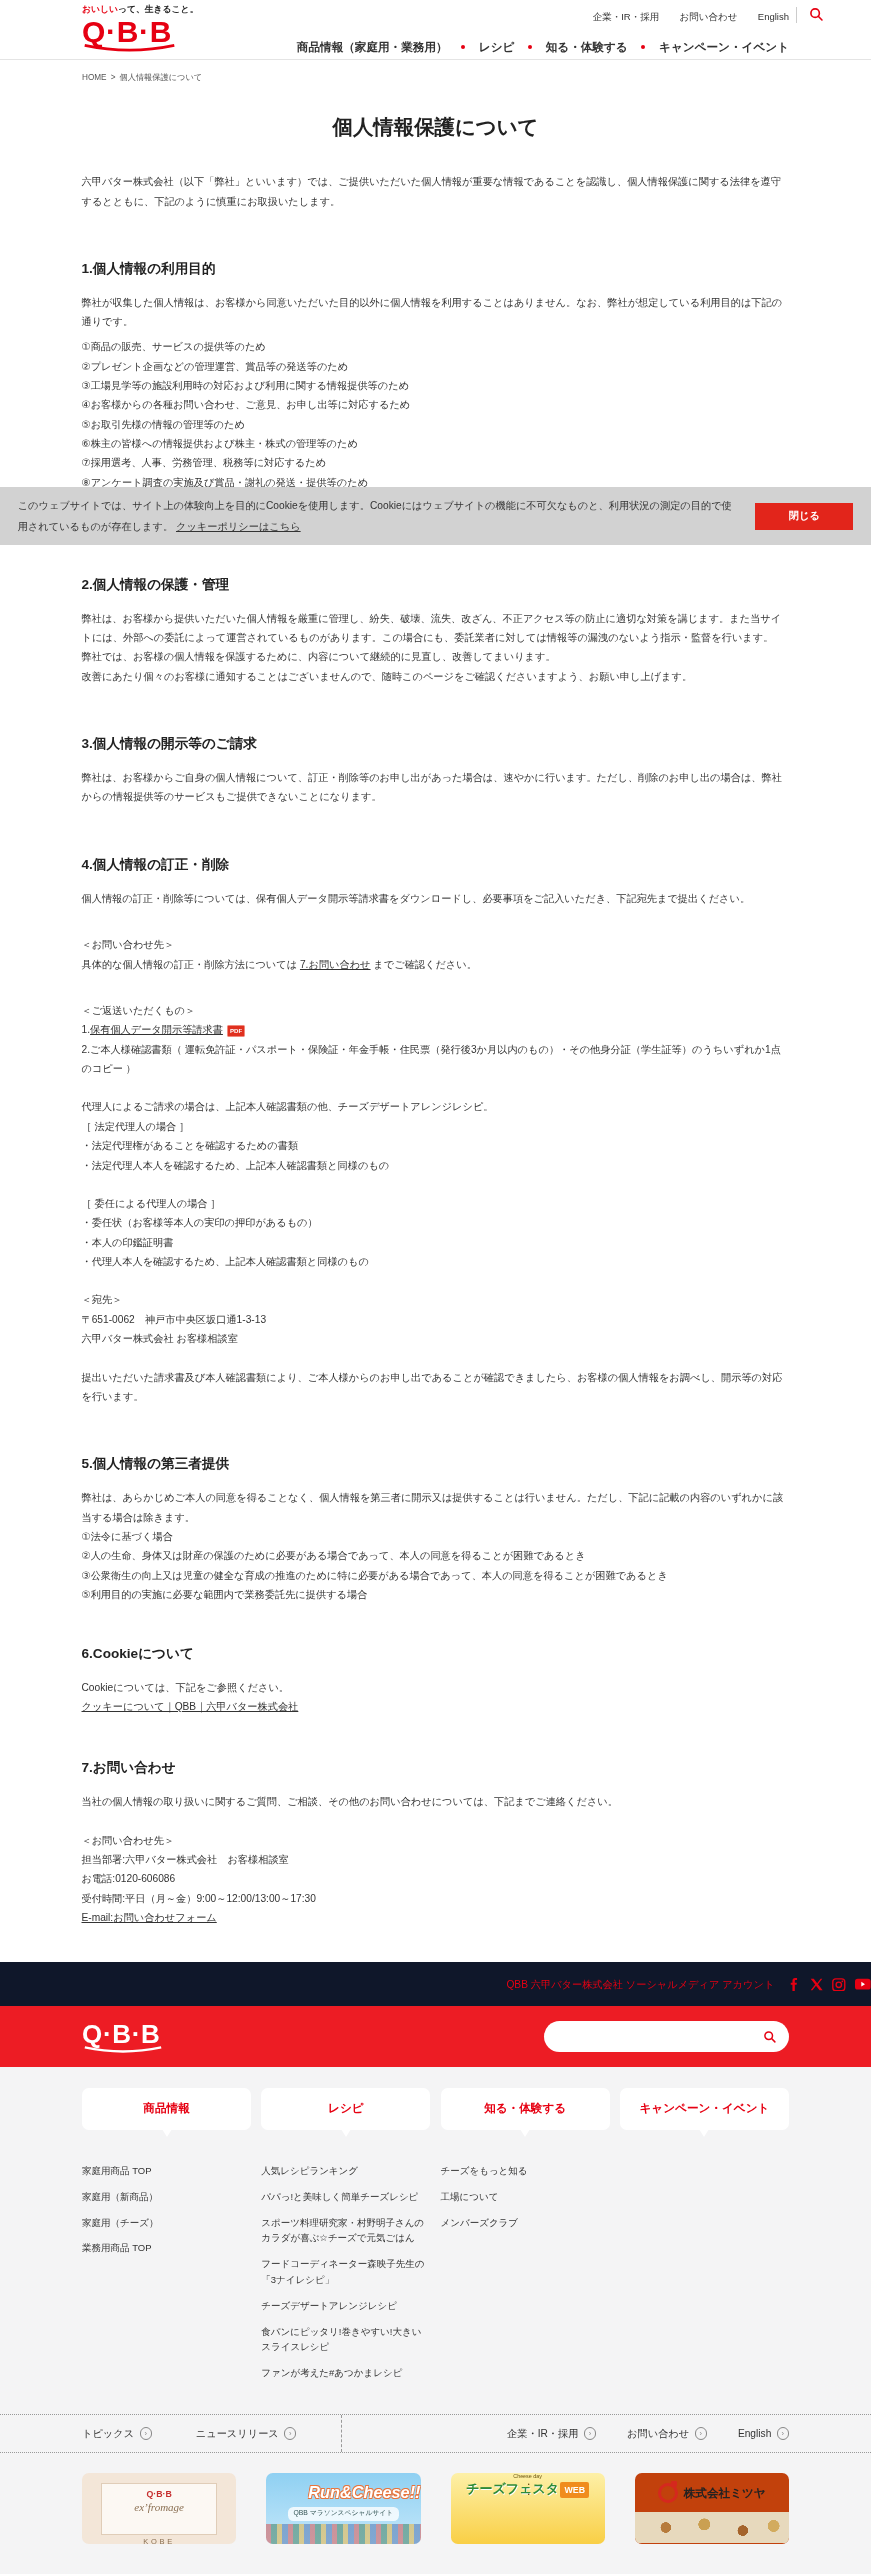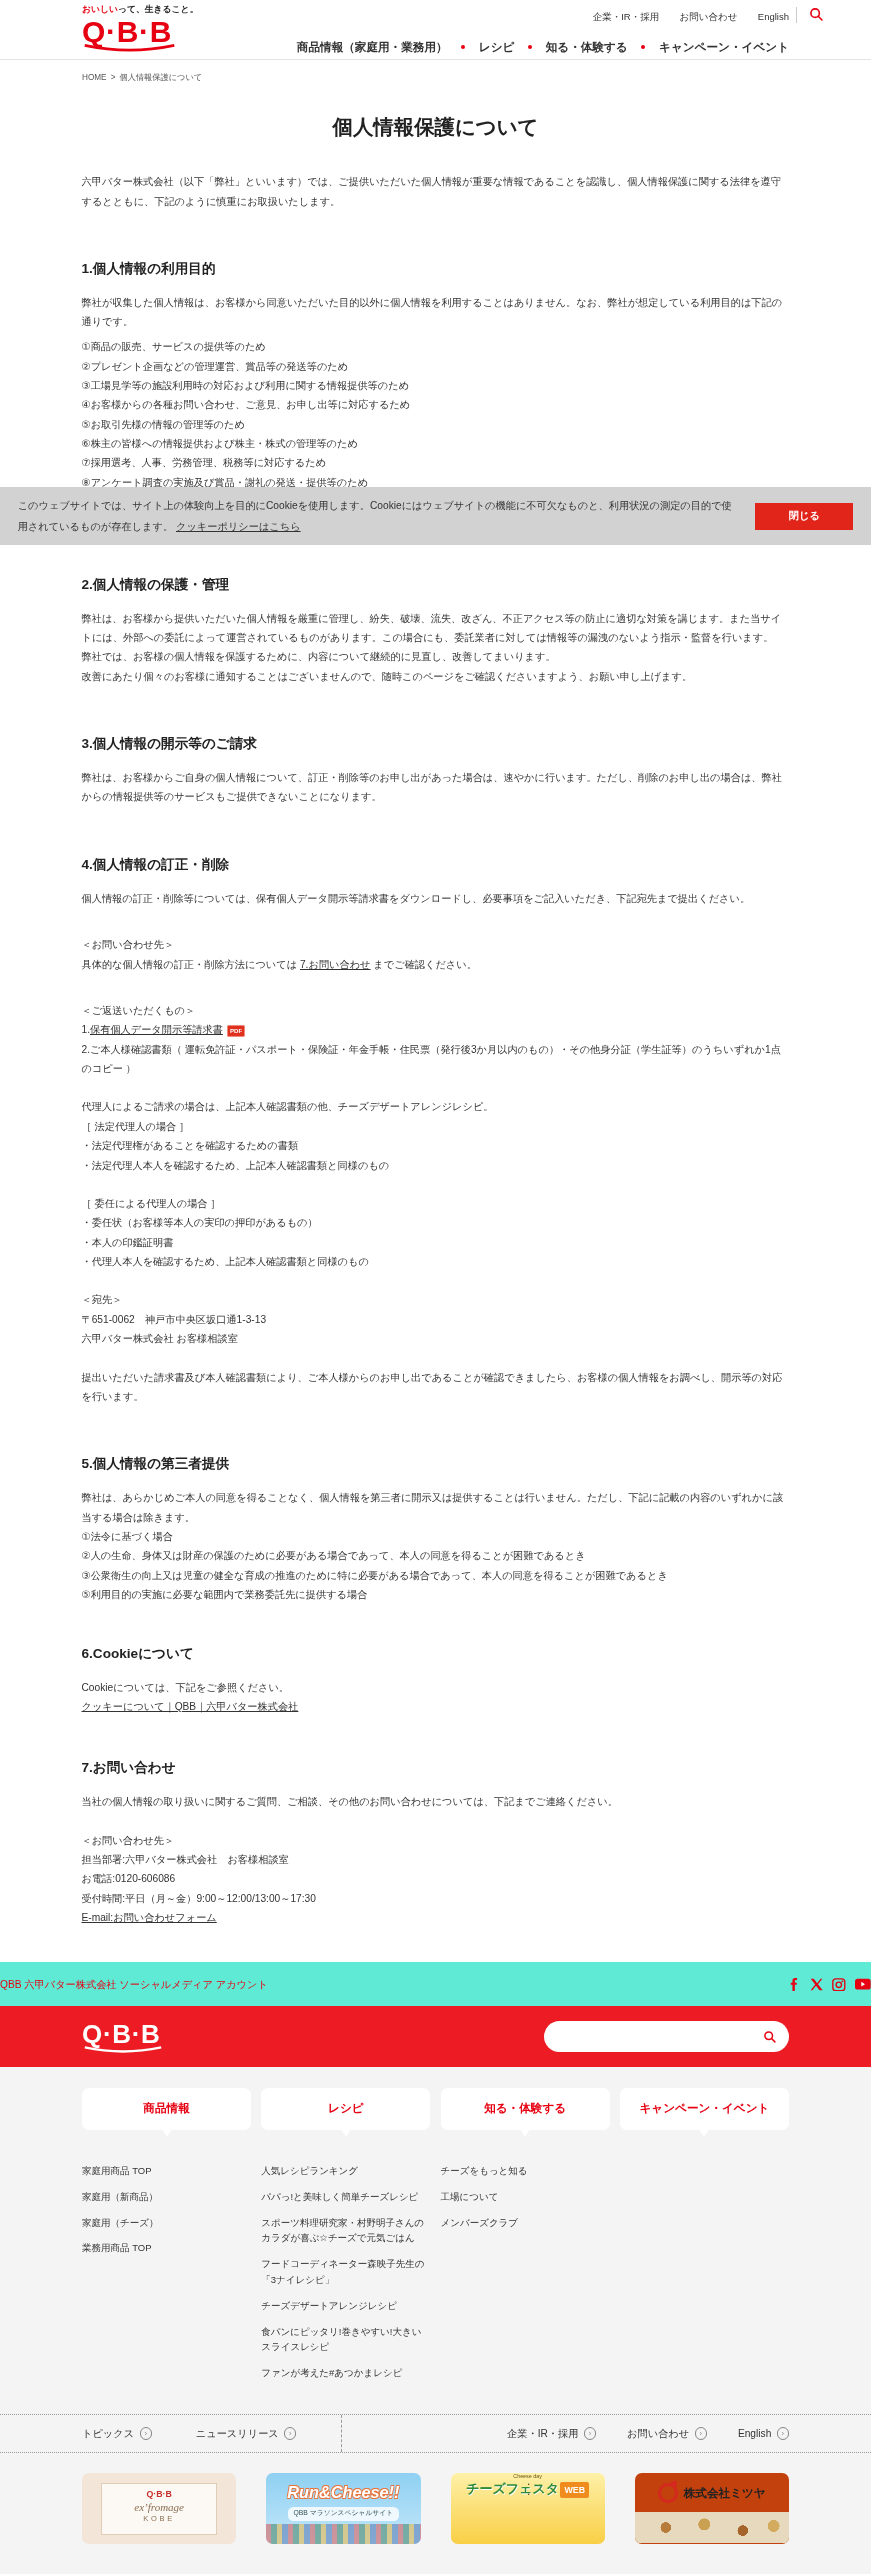--- a/index.html
+++ b/index.html
@@ -55,21 +55,21 @@
   h2.sec-after-banner { margin-top:63px; }
 
   
   .cookie-banner { position:absolute; top:487px; left:0; width:871px; height:58px; background:#d2d2d2; z-index:20; }
   .cookie-inner { display:flex; align-items:center; height:100%; padding:0 17.7px; gap:16.3px; }
   .cookie-text { font-size:10.2px; line-height:2.1; color:#333; flex:1; }
   .cookie-close { width:98px; height:27px; background:#e2251b; color:#fff; border:none; font-size:10.2px;
     font-weight:bold; cursor:pointer; font-family:inherit; flex:0 0 auto; }
 
   
-  .social-bar { background:#5eead4; height:44px; display:flex; align-items:center; justify-content:space-between; gap:12.3px; }
+  .social-bar { background:#0f172a; height:44px; display:flex; align-items:center; justify-content:flex-end; gap:12.3px; }
   .social-label { color:#e60012; font-size:10.2px; }
   .social-icons { display:flex; align-items:center; gap:9.5px; }
   .social-icons a { display:flex; }
   .red-band { background:#ed1c24; height:61px; display:flex; align-items:center; justify-content:space-between; padding:0 82px; }
   .band-logo { color:#fff; font-size:26px; font-weight:bold; letter-spacing:0.7px; line-height:1; }
   .band-swoosh { display:block; margin-top:-1.4px; }
   .search-pill { background:#fff; width:245px; height:31px; border-radius:15.7px; display:flex; align-items:center; padding:0 12.3px; }
   .search-pill input { flex:1; border:none; outline:none; font-size:10.2px; font-family:inherit; background:transparent; }
 
   .footer-body { background:#f4f4f5; padding:20.4px 82px 30px; }
@@ -92,21 +92,21 @@
     align-items:center; justify-content:center; font-size:7.5px; color:#888; line-height:1; }
 
   .banner-row { display:flex; gap:30px; margin-top:20.4px; }
   .banner { width:159px; height:71px; border-radius:6.8px; overflow:hidden; display:block; text-decoration:none; position:relative; }
   .banner-fromage { background:#f3e6d8; display:flex; align-items:center; justify-content:center; }
   .fromage-inner { background:#fcf8f3; border:0.7px solid #e0cdb8; width:116px; height:52px; text-align:center; color:#8a6f52; padding-top:5.4px; }
   .fromage-qbb { color:#c62f2f; font-weight:bold; font-size:8.8px; line-height:1.2; }
   .fromage-name { font-family:"Liberation Serif","DejaVu Serif",serif; font-style:italic; font-size:11px; line-height:1.3; }
   .fromage-kobe { font-size:7.5px; letter-spacing:2.7px; line-height:1.4; }
   .banner-run { background:linear-gradient(#8fd0f2,#c3e7fa); text-align:center; }
-  .run-title { font-size:16.3px; font-weight:bold; font-style:italic; color:#fff; text-shadow:0.7px 0.7px 0 #e8743c,-0.7px 0.7px 0 #e8743c,0.7px -0.7px 0 #e8743c,-0.7px -0.7px 0 #e8743c; margin-top:9.5px; line-height:1.2; }
+  .run-title { font-size:16.3px; font-weight:bold; font-style:italic; color:#fff; text-shadow:0.7px 0.7px 0 #e8743c,-0.7px 0.7px 0 #e8743c,0.7px -0.7px 0 #e8743c,-0.7px -0.7px 0 #e8743c; margin-top:9.5px; line-height:1.2;text-align:right; }
   .run-sub { display:inline-block; font-size:6.8px; color:#355; background:rgba(255,255,255,.8); border-radius:5.4px; padding:0.7px 5.4px; margin-top:1.4px; }
   .run-crowd { position:absolute; bottom:0; left:0; right:0; height:20.4px;
     background:repeating-linear-gradient(90deg,#d9534f 0 5.4px,#3f7f5f 5.4px 11px,#e8b23c 11px 16.3px,#4f74b0 16.3px 22px); opacity:.55; }
   .banner-festa { background:linear-gradient(#fdf0a8,#f9cf45); text-align:center; }
   .festa-cheese { width:17.7px; height:20.4px; background:#f3b41e; border-radius:2.7px; margin:5.4px auto 0; position:relative; }
   .festa-cheese::after { content:"• •"; position:absolute; top:5.4px; left:0; right:0; font-size:5.4px; color:#5d4310; }
   .festa-day { font-size:5.4px; color:#6b5510; line-height:1.2; }
   .festa-title { color:#2e8b3a; font-weight:bold; font-size:13px; line-height:1.1; text-shadow:0.7px 0.7px 0 #fff; display:inline-block; }
   .festa-web { color:#fff; background:#f08c1e; font-weight:bold; font-size:8.8px; padding:0 4.1px; border-radius:2px; display:inline-block; margin-left:1.4px; }
   .banner-mitsuya { background:#c2410c; }
@@ -383,21 +383,21 @@
             <span class="chev-circle">›</span>
           </a>
         </div>
     </div>
 
     <div class="banner-row">
       <a href="#" class="banner banner-fromage">
         <span class="fromage-inner">
           <span class="fromage-qbb" style="display:block;">Q·B·B</span>
           <span class="fromage-name" style="display:block;">ex’fromage</span>
-          <span class="fromage-kobe" style="display:block;">KOBE</span>
+          <span class="fromage-kobe" style="display:block;margin-top:23px;">KOBE</span>
         </span>
       </a>
       <a href="#" class="banner banner-run">
         <span class="run-title" style="display:block;">Run&amp;Cheese!!</span>
         <span class="run-sub">QBB マラソンスペシャルサイト</span>
         <span class="run-crowd"></span>
       </a>
       <a href="#" class="banner banner-festa">
         <span class="festa-cheese"></span>
         <span class="festa-day" style="display:block;">Cheese day</span>

